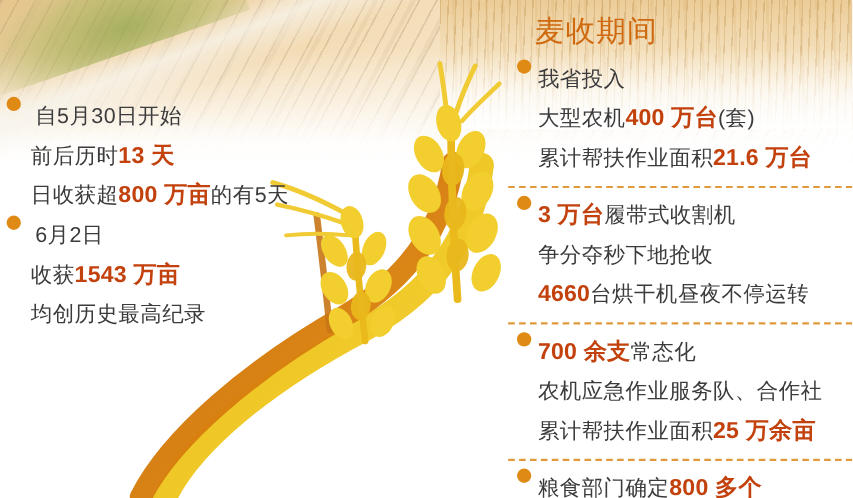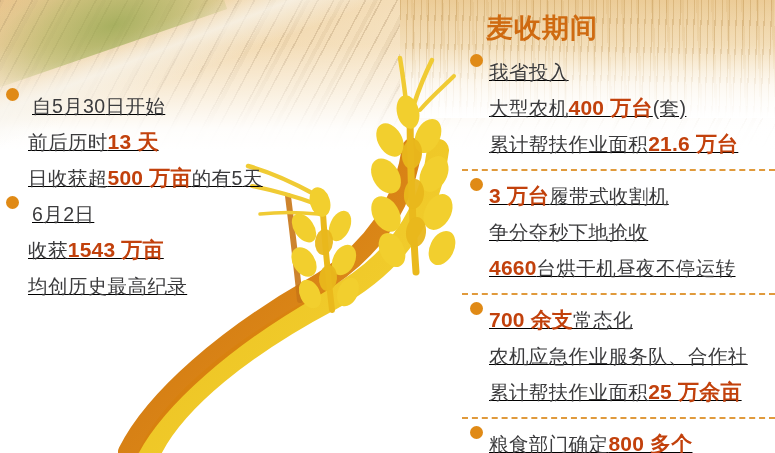--- a/index.html
+++ b/index.html
@@ -114,30 +114,29 @@
     width:300px;
   }
   .panel-right{
     position:absolute;
     left:462px; top:14px;
     width:313px;
   }
 
   .rtitle{
     font-size:27px;
-    font-weight:bold;
+    font-weight:normal;
     color:#cf6a10;
     letter-spacing:1px;
     margin:0 0 10px 24px;
     line-height:1.1;
   }
 
   .block{
     position:relative;
-    text-decoration:underline;
   }
   .line{
     font-size:19.5px;
     line-height:36px;
     color:#3b3b3d;
     white-space:nowrap;
     letter-spacing:0.4px;
   }
   .line.indent{ padding-left:28px; }
   .line.bulleted{ padding-left:32px; }
@@ -244,21 +243,21 @@
         <ellipse cx="10" cy="92" rx="9" ry="13" transform="rotate(6 10 92)"></ellipse>
       </g>
     </g>
   </svg>
 
   <div class="panel-left">
     <div id="left-blocks">
         <div class="block">
           <div class="line bulleted"><span class="bullet"></span><span>自</span><span>5</span><span>月</span><span>30</span><span>日开始</span></div>
           <div class="line indent"><span>前后历时</span><span class="num">13 天</span></div>
-          <div class="line indent"><span>日收获超</span><span class="num">500 万亩</span><span>的有</span><span>5</span><span>天</span></div>
+          <div class="line indent"><span>日收获超</span><span class="num">800 万亩</span><span>的有</span><span>5</span><span>天</span></div>
         </div>
         <div class="block">
           <div class="line bulleted"><span class="bullet"></span><span>6</span><span>月</span><span>2</span><span>日</span></div>
           <div class="line indent"><span>收获</span><span class="num">1543 万亩</span></div>
           <div class="line indent"><span>均创历史最高纪录</span></div>
         </div>
       </div>
   </div>
 
   <div class="panel-right">

